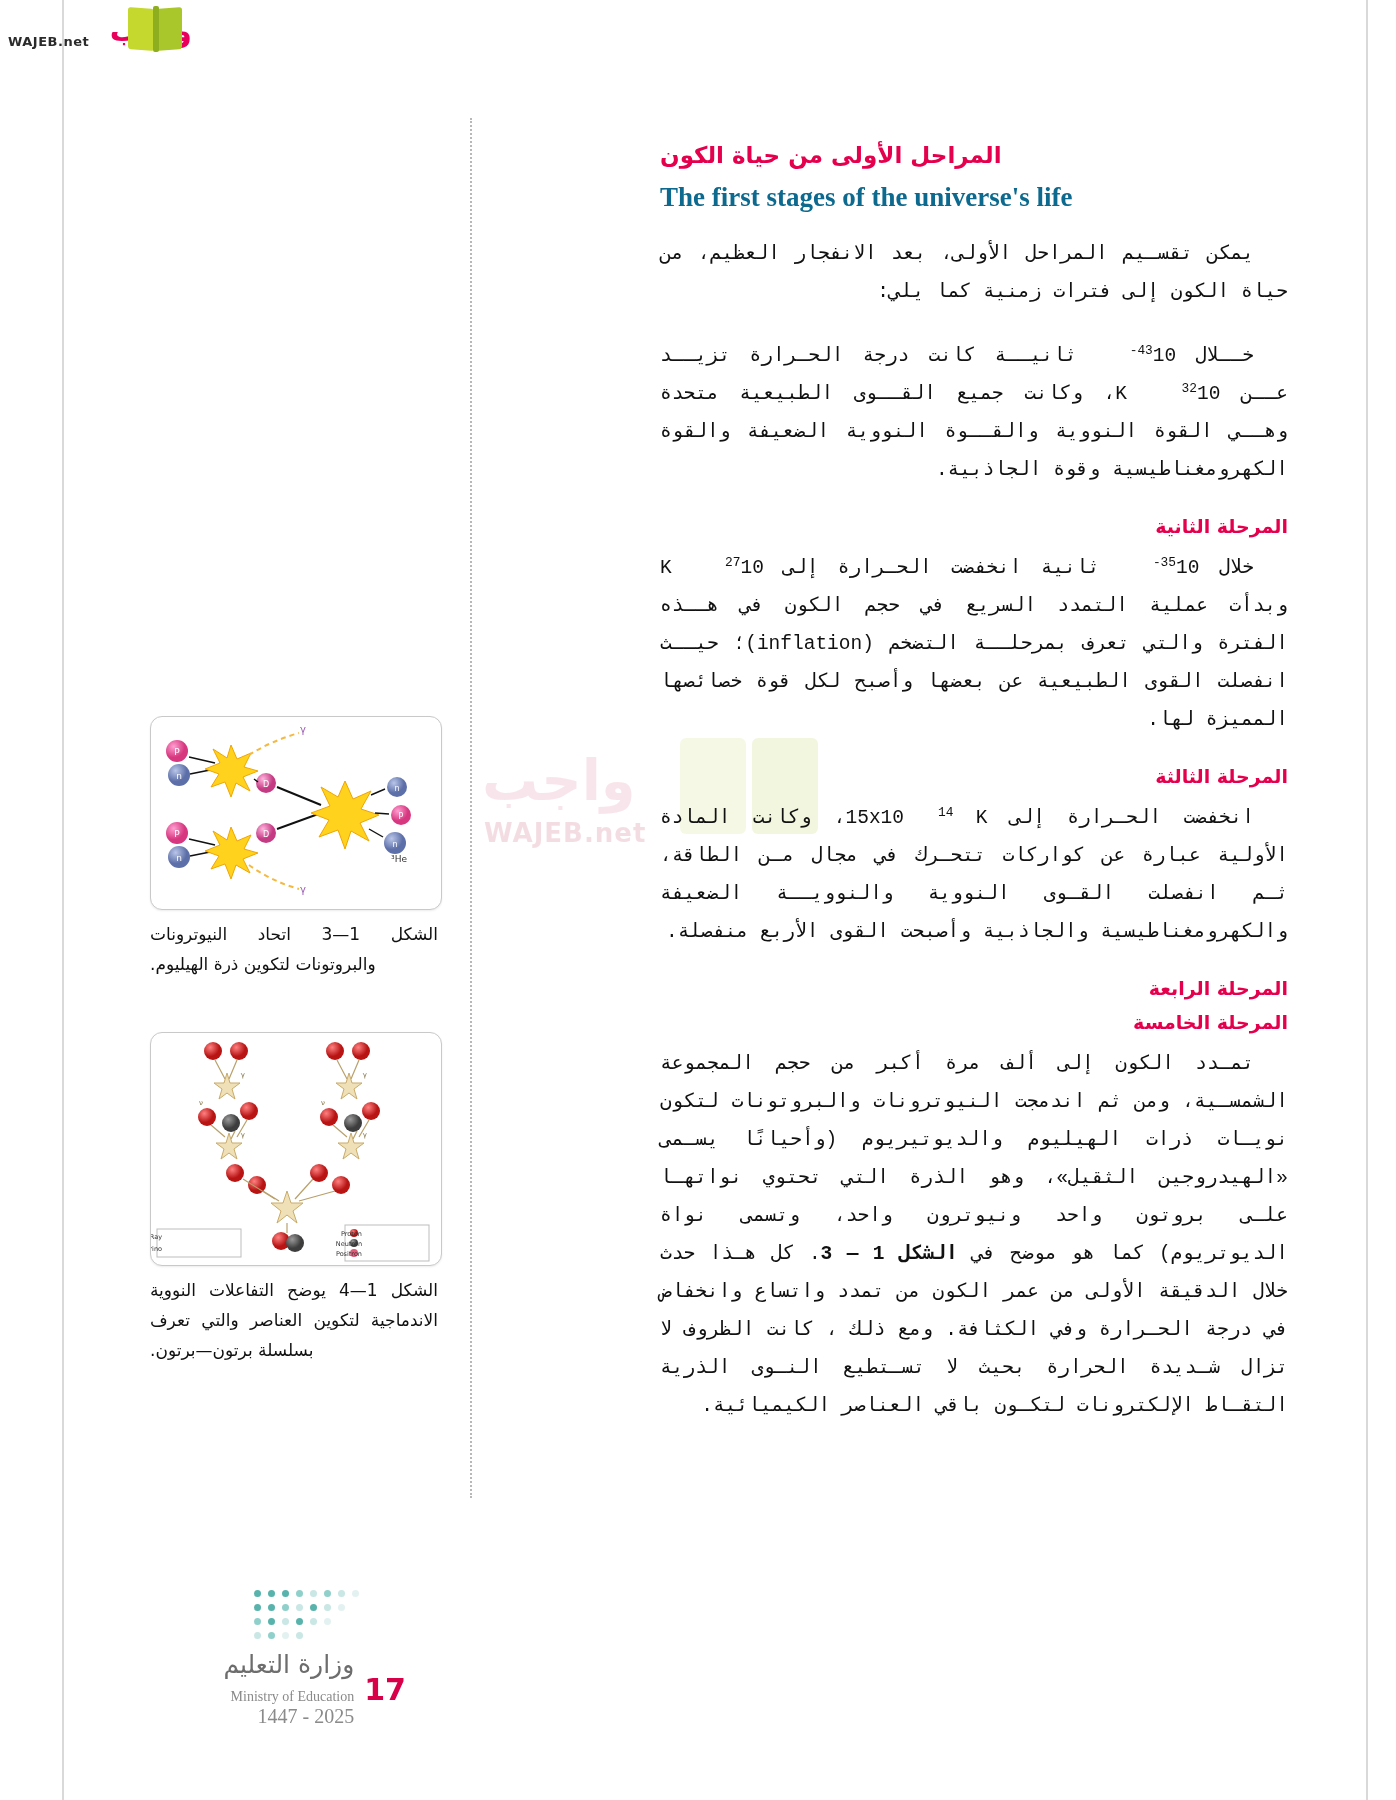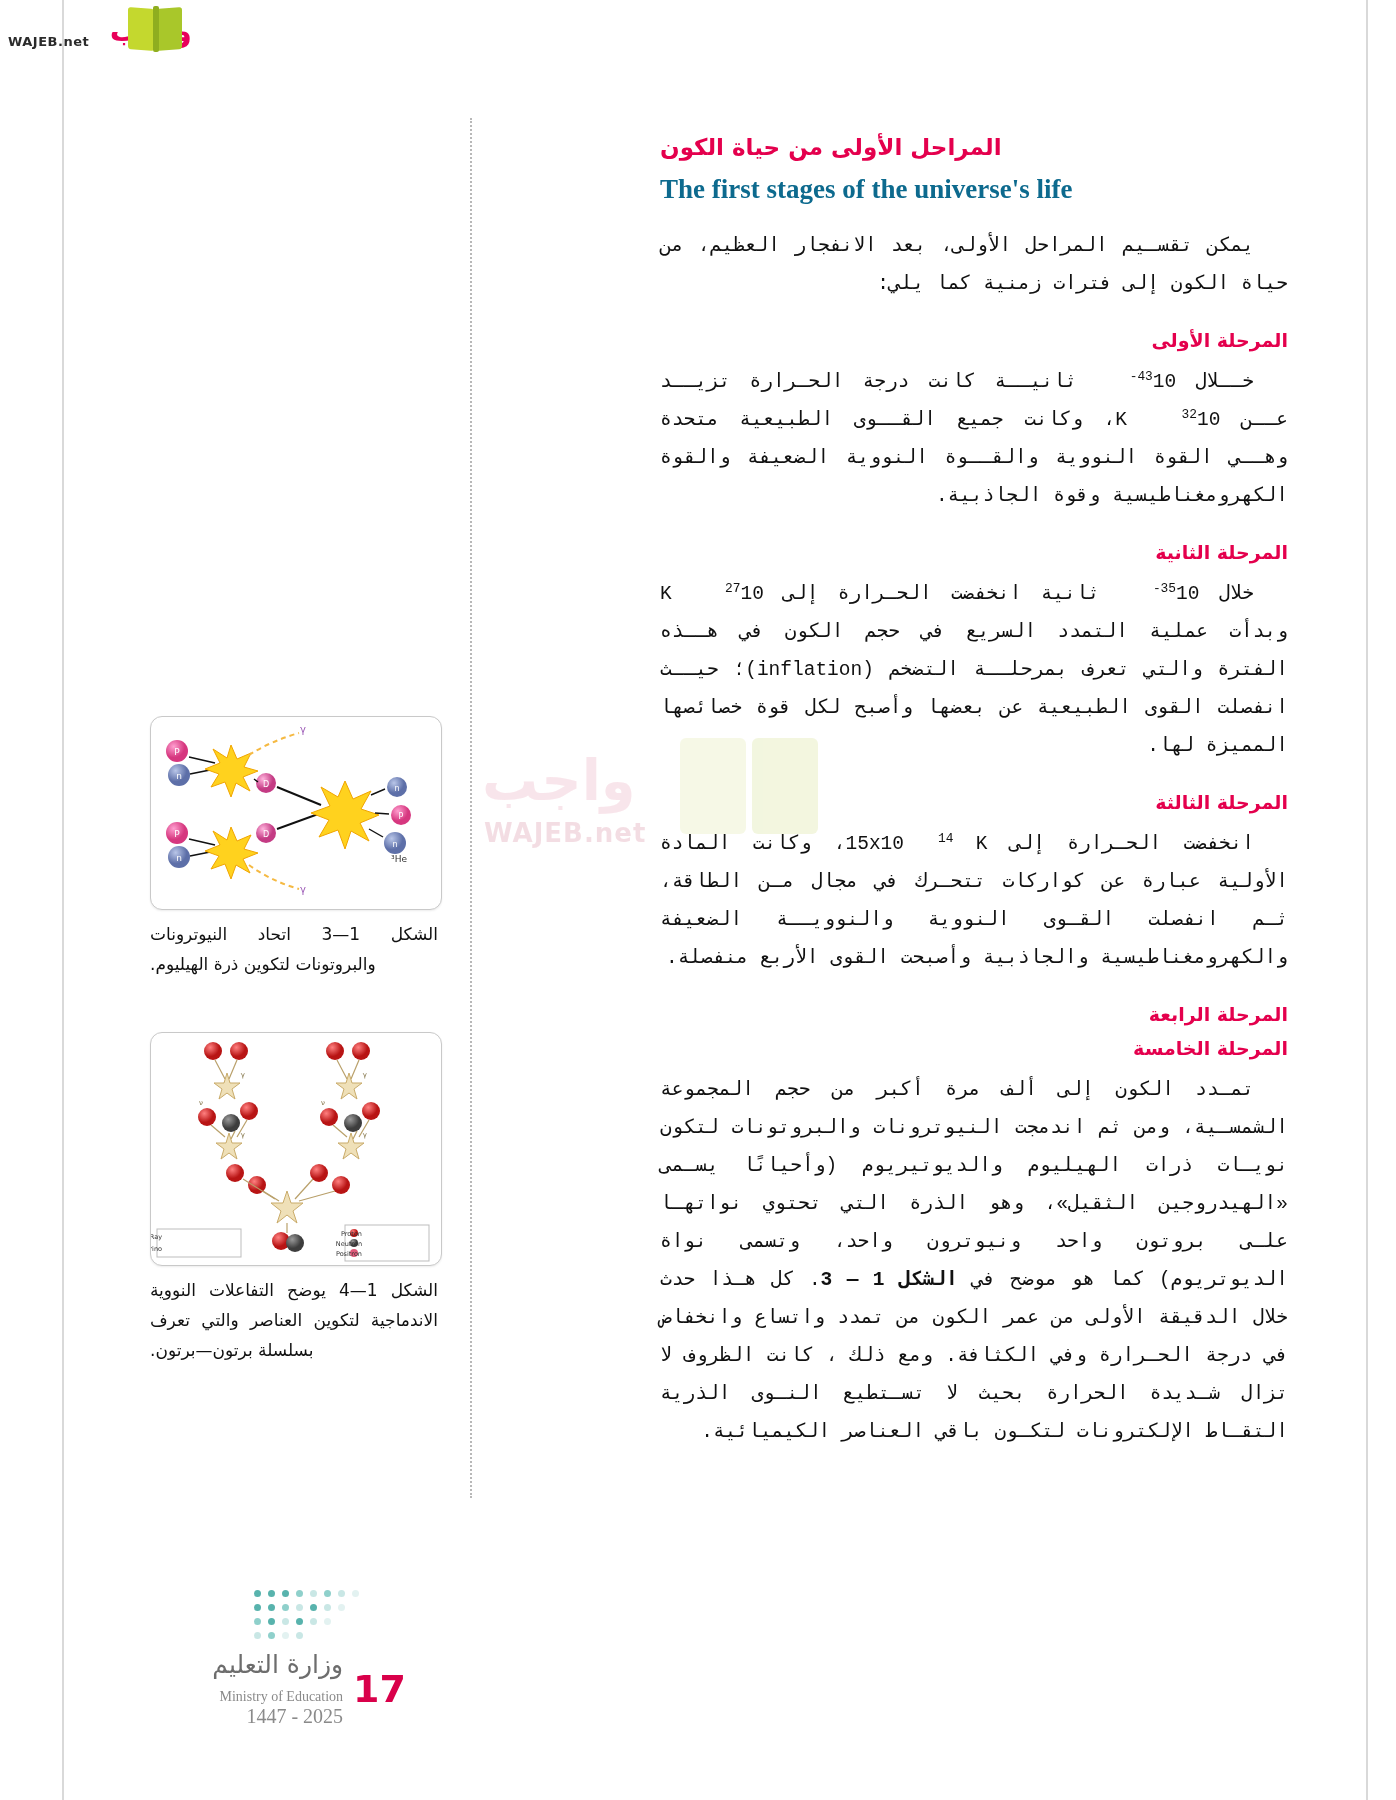--- a/index.html
+++ b/index.html
@@ -110,21 +110,21 @@
     width: 628px;
     direction: rtl;
     text-align: justify;
   }
   .h-ar {
     color: #e4004d;
     font-size: 23px;
     font-weight: bold;
     font-family: "DejaVu Sans", sans-serif;
     text-align: left;
-    margin: 8px 0 14px 0;
+    margin: 16px 0 14px 0;
     direction: rtl;
   }
   .h-en {
     color: #0d6a8e;
     font-size: 27px;
     font-weight: bold;
     font-family: "Liberation Serif", serif;
     direction: ltr;
     text-align: left;
     margin: 0 0 22px 0;
@@ -241,21 +241,21 @@
   }
   .dot {
     position: absolute;
     width: 7px; height: 7px;
     border-radius: 50%;
     background: #58b3ad;
   }
   .moe-row { display: flex; align-items: center; gap: 10px; }
   .page-num {
     font-family: "DejaVu Sans", sans-serif;
-    font-size: 38px;
+    font-size: 30px;
     font-weight: bold;
     color: #d9004a;
   }
   .moe-ar {
     font-family: "DejaVu Sans", sans-serif;
     font-size: 25px;
     color: #6d6d6d;
     direction: rtl;
     letter-spacing: 2px;
   }
@@ -300,21 +300,20 @@
     </div>
   </div>
 
   <div class="content">
 
     <h1 class="h-ar">المراحل الأولى من حياة الكون</h1>
     <h2 class="h-en">The first stages of the universe's life</h2>
 
     <p class="para indent">يمكن تقسـيم المراحل الأولى، بعد الانفجار العظيم، من حياة الكون إلى فترات زمنية كما يلي:</p>
 
-    <h3 class="stage">المرحلة الأولى</h3>
     <p class="para indent">
       <span>خــلال 10</span><sup class="ltr">-43</sup><span> ثانيــة كانت درجة الحـرارة تزيــد عــن 10</span><sup class="ltr">32</sup><span> K، وكانت جميع القــوى الطبيعية متحدة وهــي القوة النووية والقــوة النووية الضعيفة والقوة الكهرومغناطيسية وقوة الجاذبية.</span>
     </p>
 
     <h3 class="stage">المرحلة الثانية</h3>
     <p class="para indent">
       <span>خلال 10</span><sup class="ltr">-35</sup><span> ثانية انخفضت الحـرارة إلى 10</span><sup class="ltr">27</sup><span> K وبدأت عملية التمدد السريع في حجم الكون في هــذه الفترة والتي تعرف بمرحلــة التضخم (inflation)؛ حيــث انفصلت القوى الطبيعية عن بعضها وأصبح لكل قوة خصائصها المميزة لها.</span>
     </p>
 
     <h3 class="stage">المرحلة الثالثة</h3>

